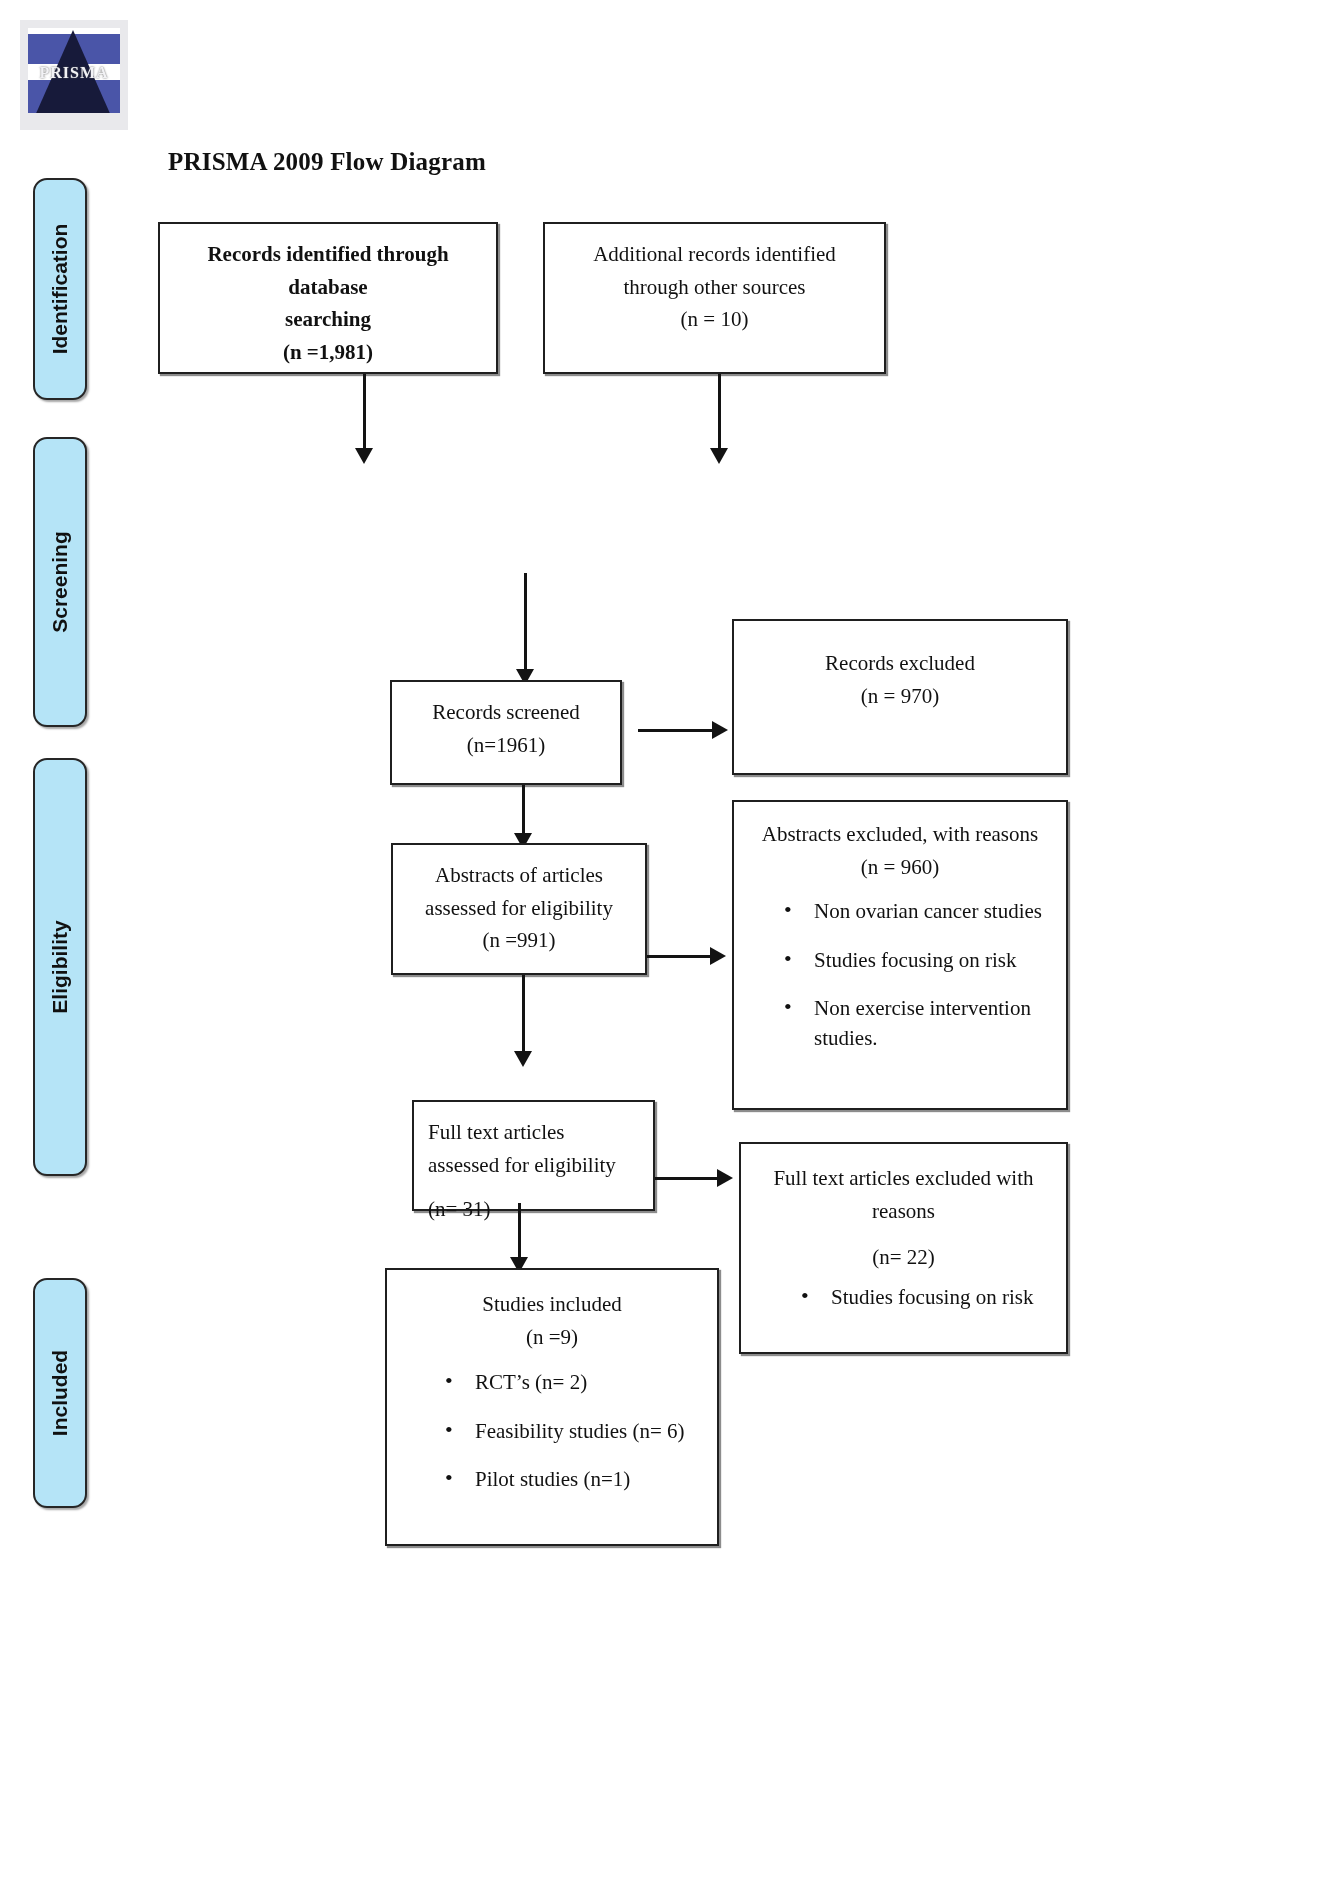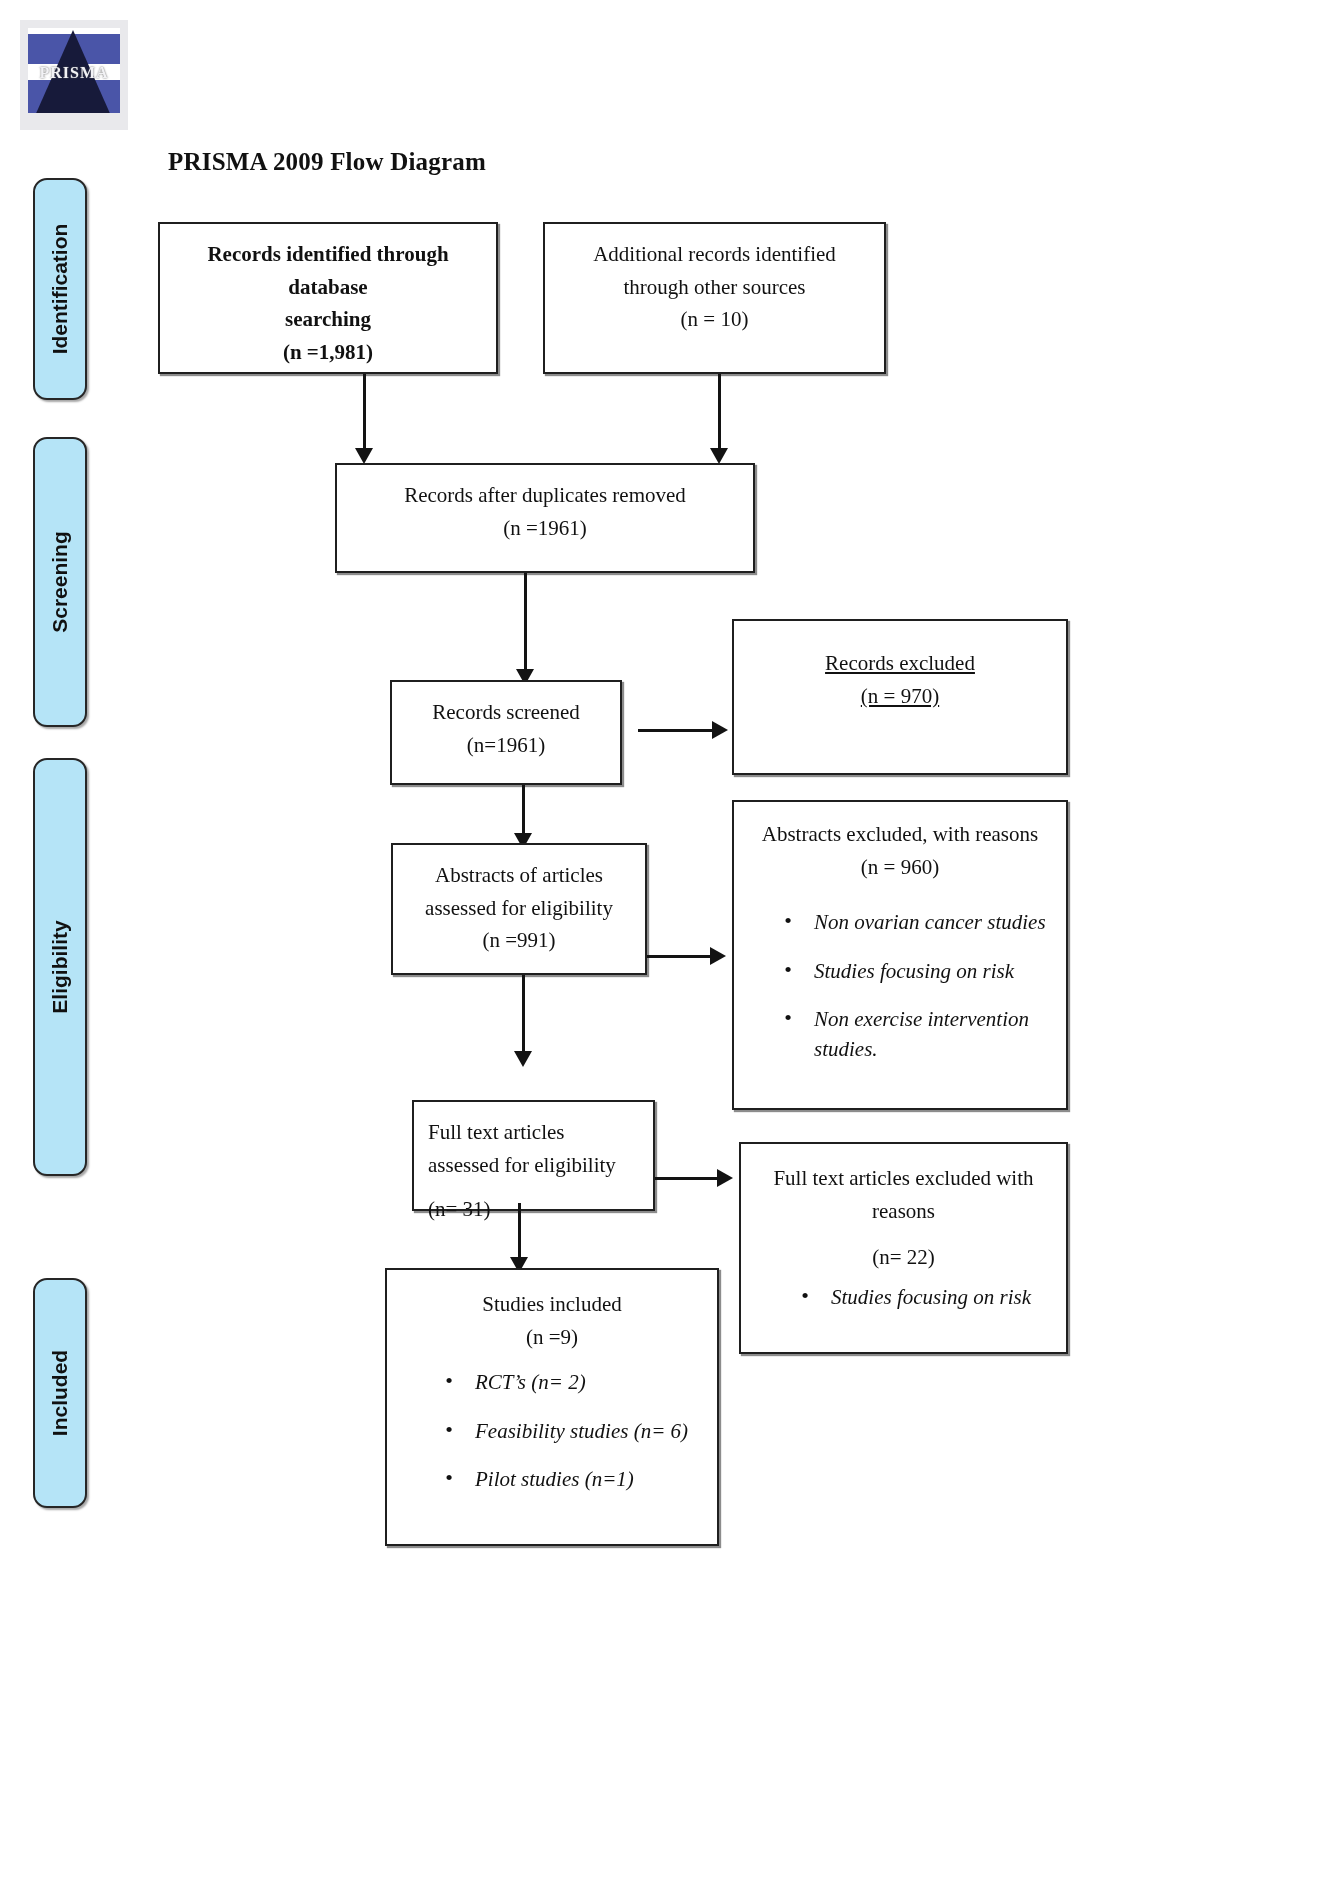--- a/index.html
+++ b/index.html
@@ -116,25 +116,24 @@
   }
   .box .body {
     padding: 14px 16px;
   }
   .box.center .body { text-align: center; }
   .box.left   .body { text-align: left; }
 
   .box .line { white-space: pre-wrap; }
 
   ul.bullets {
-    margin: 24px 0 0 0;
+    margin: 13px 0 0 0;
     padding: 0 0 0 34px;
     list-style: none;
     text-align: left;
-    font-style: italic;
   }
   ul.bullets li {
     position: relative;
     margin: 0 0 18px 0;
     line-height: 1.45;
     padding-left: 30px;
   }
   ul.bullets li:last-child { margin-bottom: 0; }
   ul.bullets li::before {
     content: "\2022";
@@ -214,39 +213,33 @@
       <div class="line">(n = 10)</div>
     </div>
   </div>
 
   <div class="vline" style="left:363px; top:374px; height:78px;"></div>
   <div class="arrow-down" style="left:355px; top:448px;"></div>
 
   <div class="vline" style="left:718px; top:374px; height:78px;"></div>
   <div class="arrow-down" style="left:710px; top:448px;"></div>
 
-  <div class="box center" style="left:335px; top:463px; width:420px; height:110px;">
-    <div class="body">
-      <div class="line">Records after duplicates removed</div>
-      <div class="line">(n =1961)</div>
-    </div>
-  </div>
 
   <div class="vline" style="left:524px; top:573px; height:100px;"></div>
   <div class="arrow-down" style="left:516px; top:669px;"></div>
 
   <div class="box center" style="left:390px; top:680px; width:232px; height:105px;">
     <div class="body">
       <div class="line">Records screened</div>
       <div class="line">(n=1961)</div>
     </div>
   </div>
 
   <div class="box center" style="left:732px; top:619px; width:336px; height:156px;">
-    <div class="body" style="padding-top:26px;text-decoration:underline;">
+    <div class="body" style="padding-top:26px;">
       <div class="line">Records excluded</div>
       <div class="line">(n = 970)</div>
     </div>
   </div>
 
   <div class="hline" style="left:638px; top:729px; width:76px;"></div>
   <div class="arrow-right" style="left:712px; top:721px;"></div>
 
   <div class="vline" style="left:522px; top:785px; height:52px;"></div>
   <div class="arrow-down" style="left:514px; top:833px;"></div>

